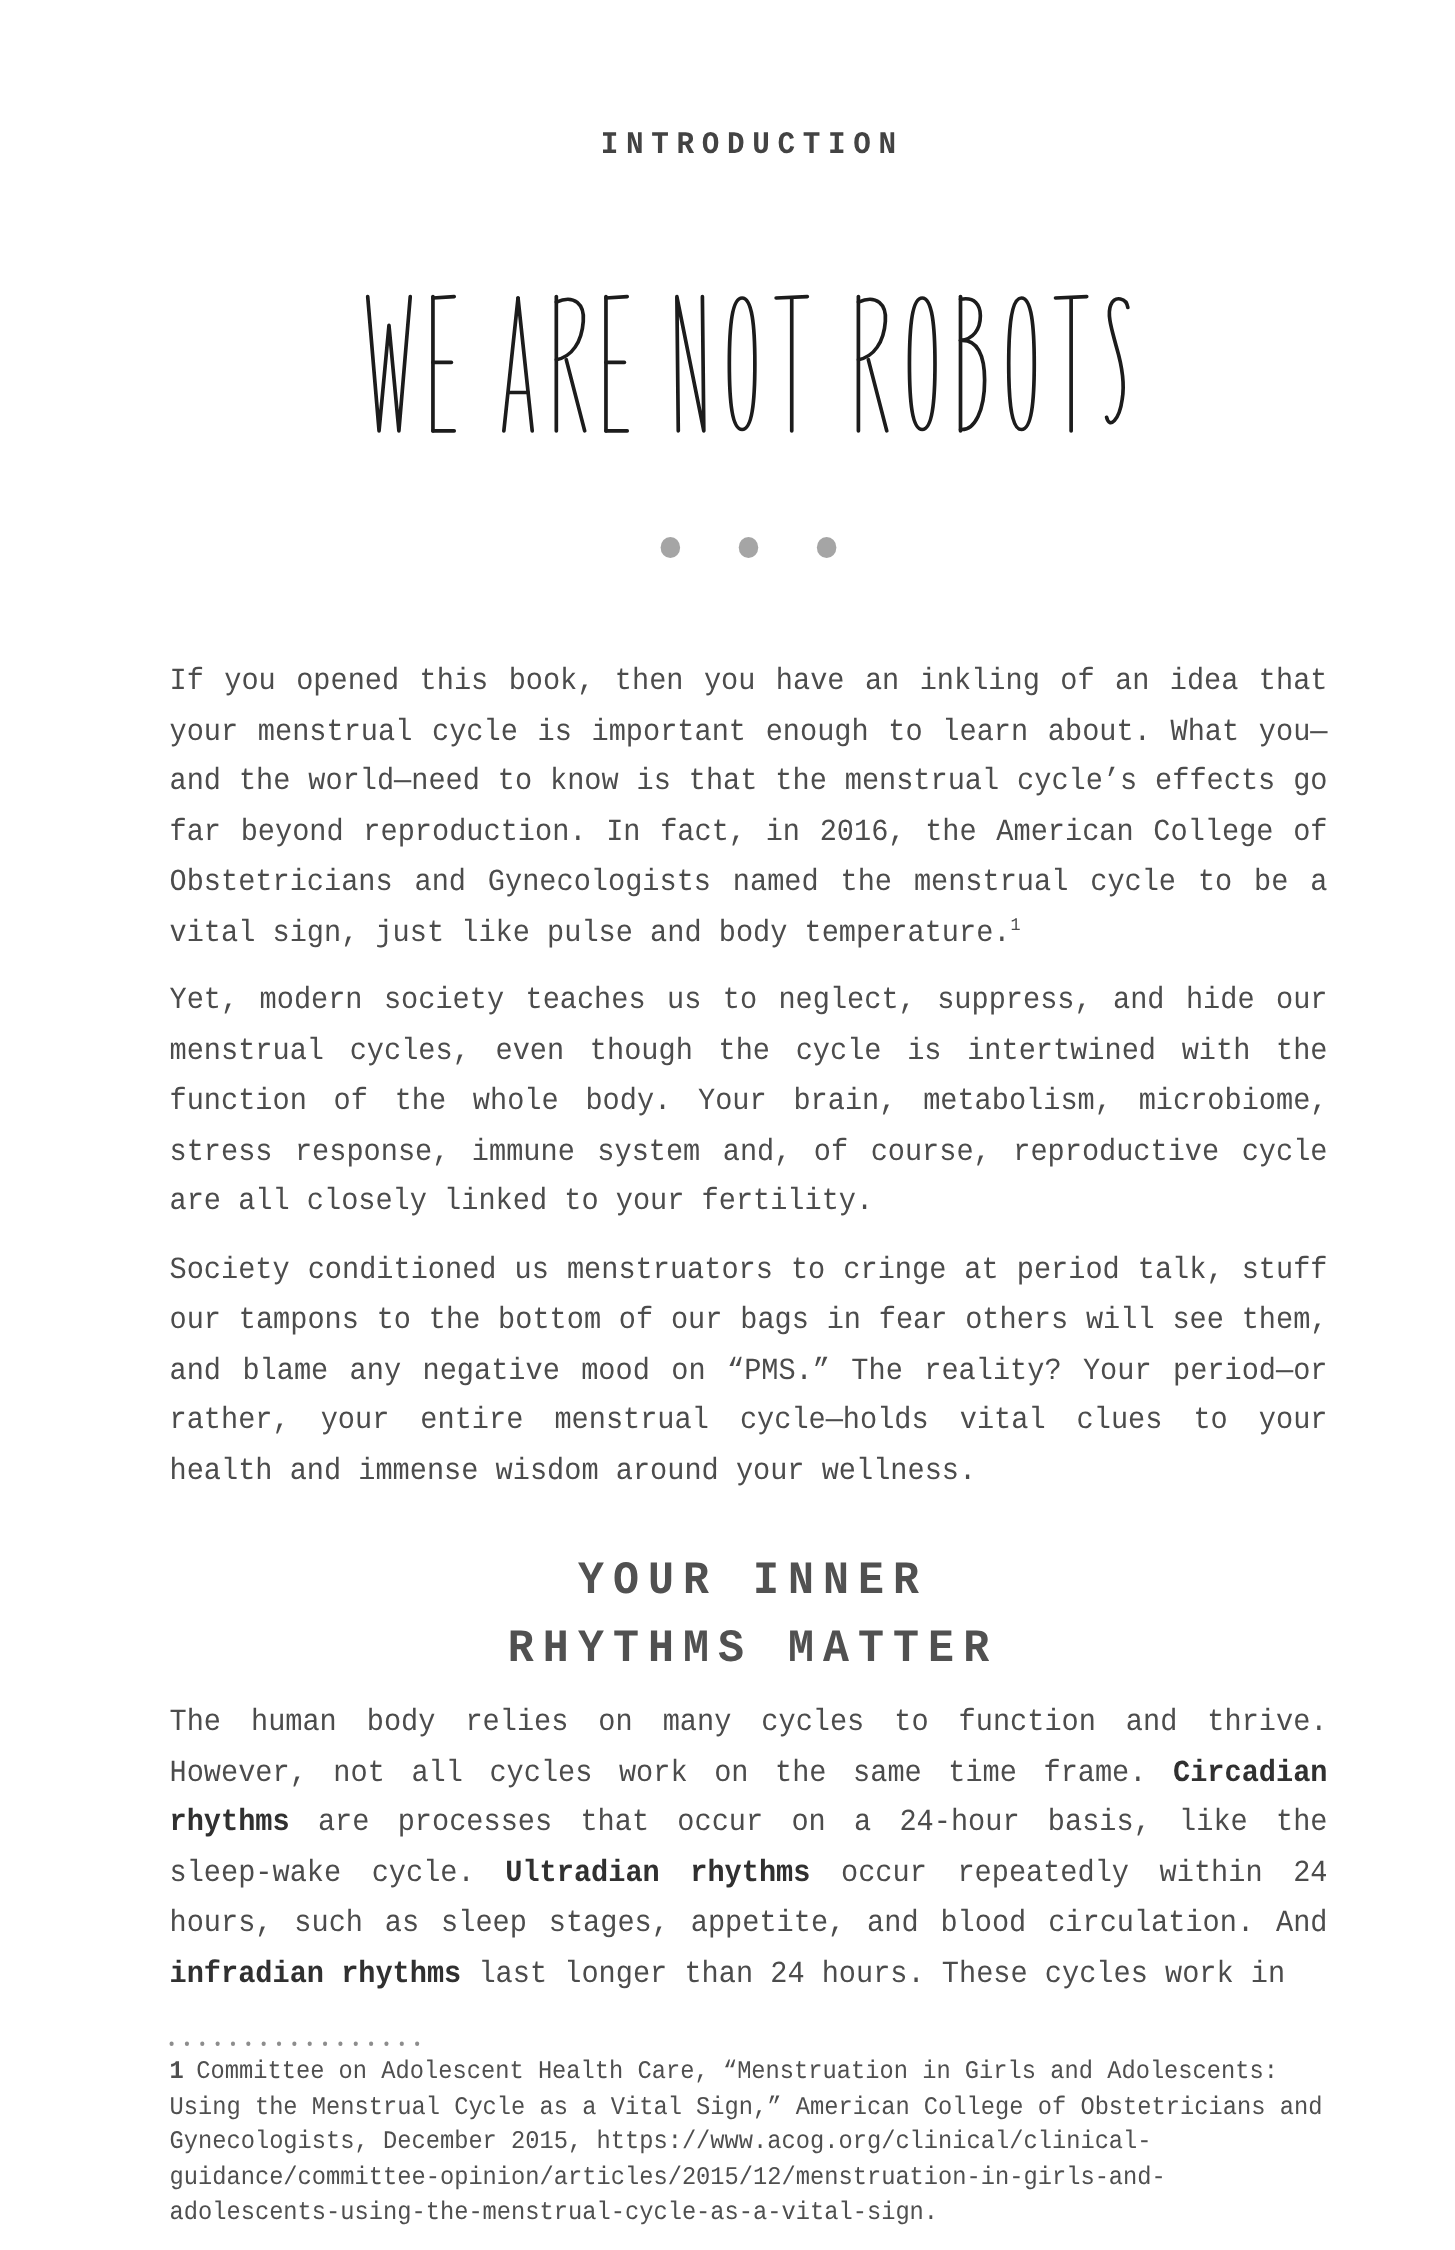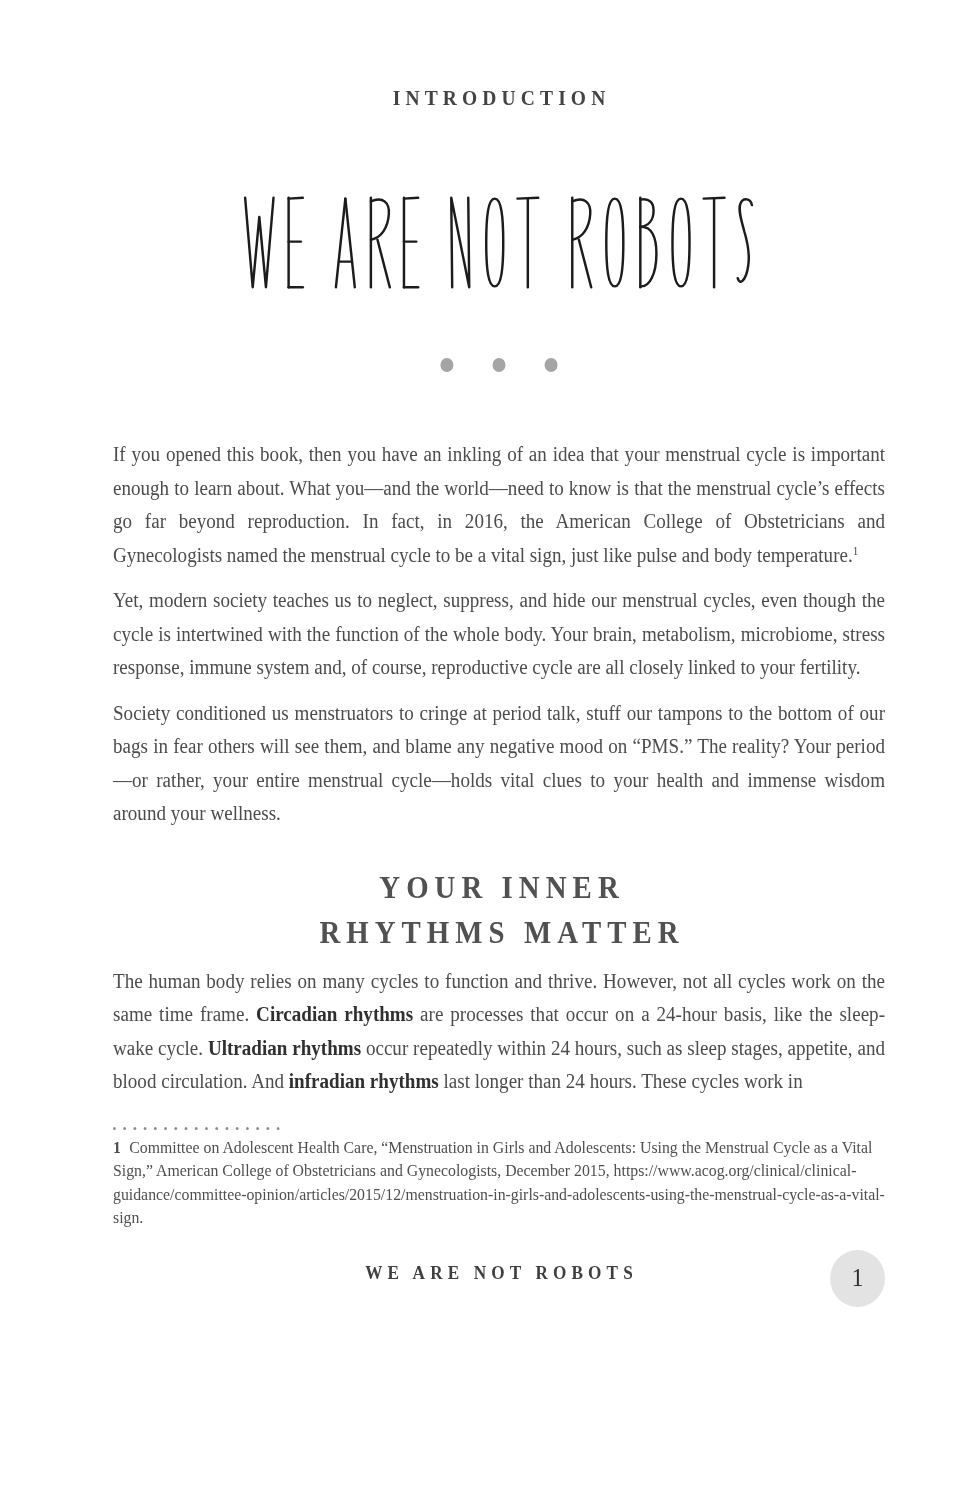--- a/index.html
+++ b/index.html
@@ -1,19 +1,19 @@
 <!DOCTYPE html>
 <html><head>
 <meta charset="utf-8">
 <style>
   html,body { margin:0; padding:0; background:#ffffff; }
   .page {
     position:relative; width:964px; height:1500px; margin:0 auto;
     background:#ffffff; overflow:hidden;
-    font-family:Liberation Serif, serif;
+    font-family:Liberation Mono, monospace;
   }
   
   .col {
     position:absolute; left:110px; top:0; width:830px;
     padding-top:85px;
     transform:scaleX(0.9301); transform-origin:0 0;
   }
   .kicker {
     margin:0; text-align:center;
     font-size:21px; line-height:26px; font-weight:bold;

